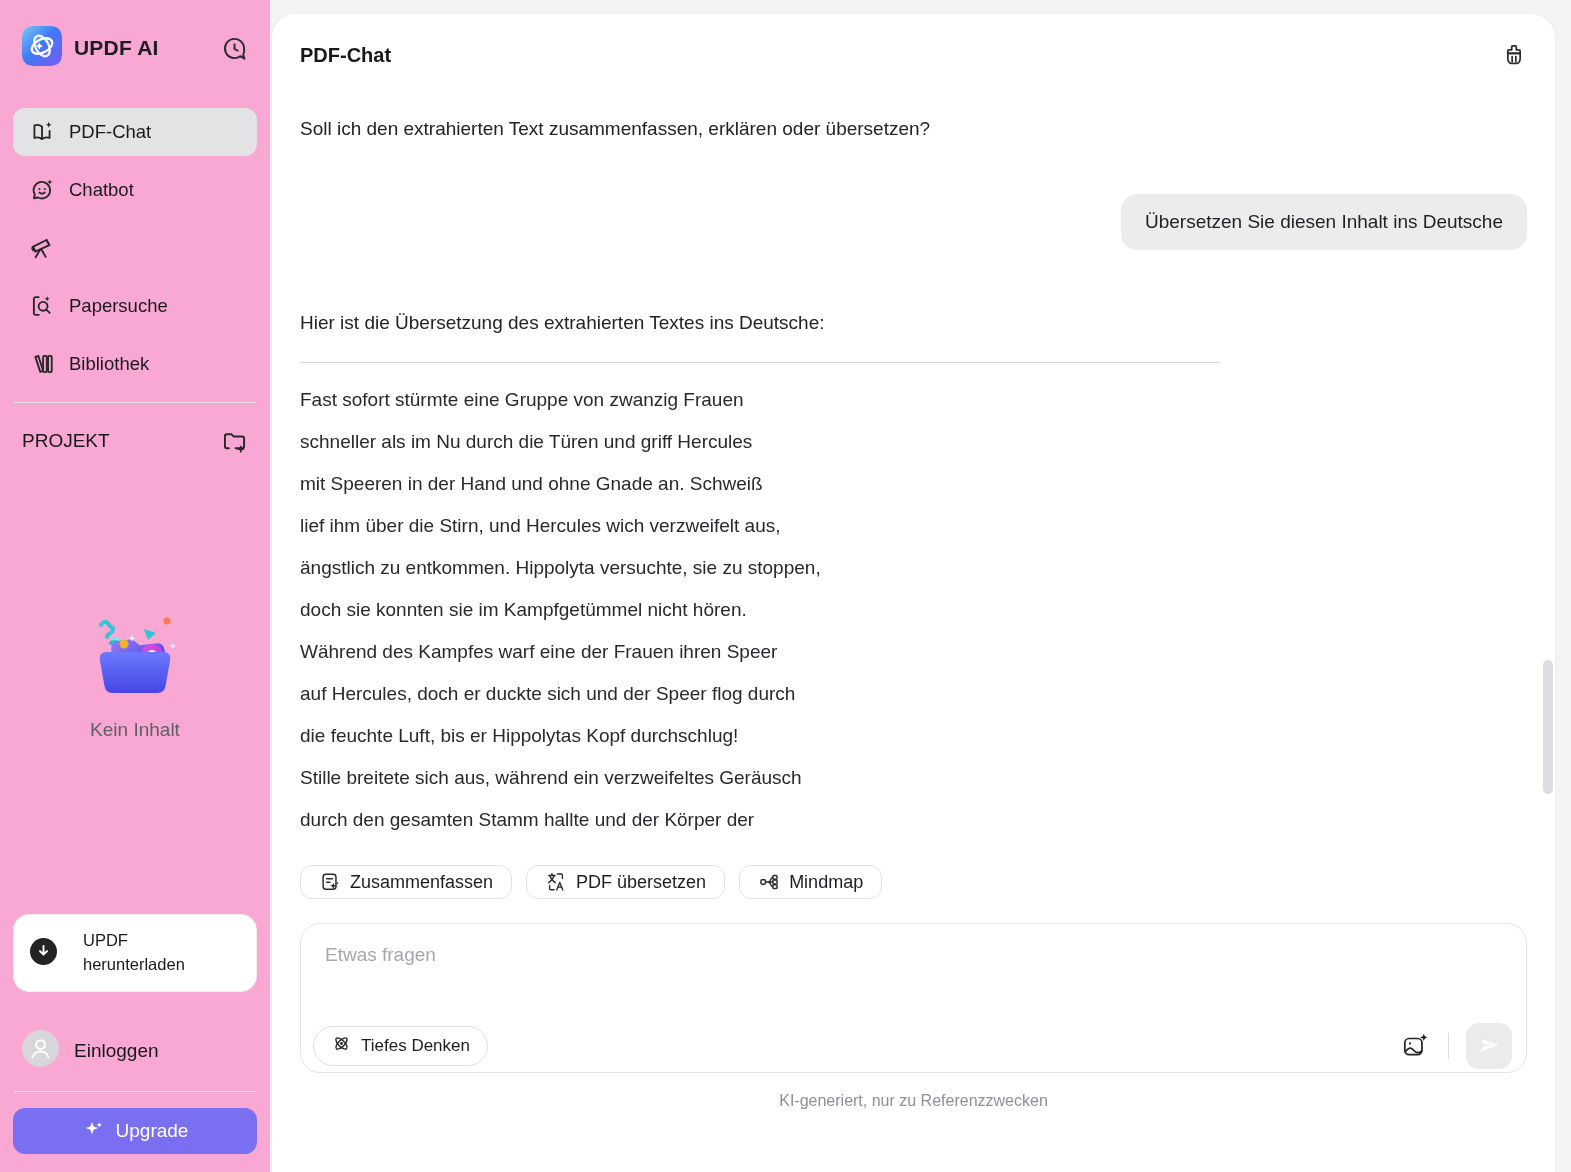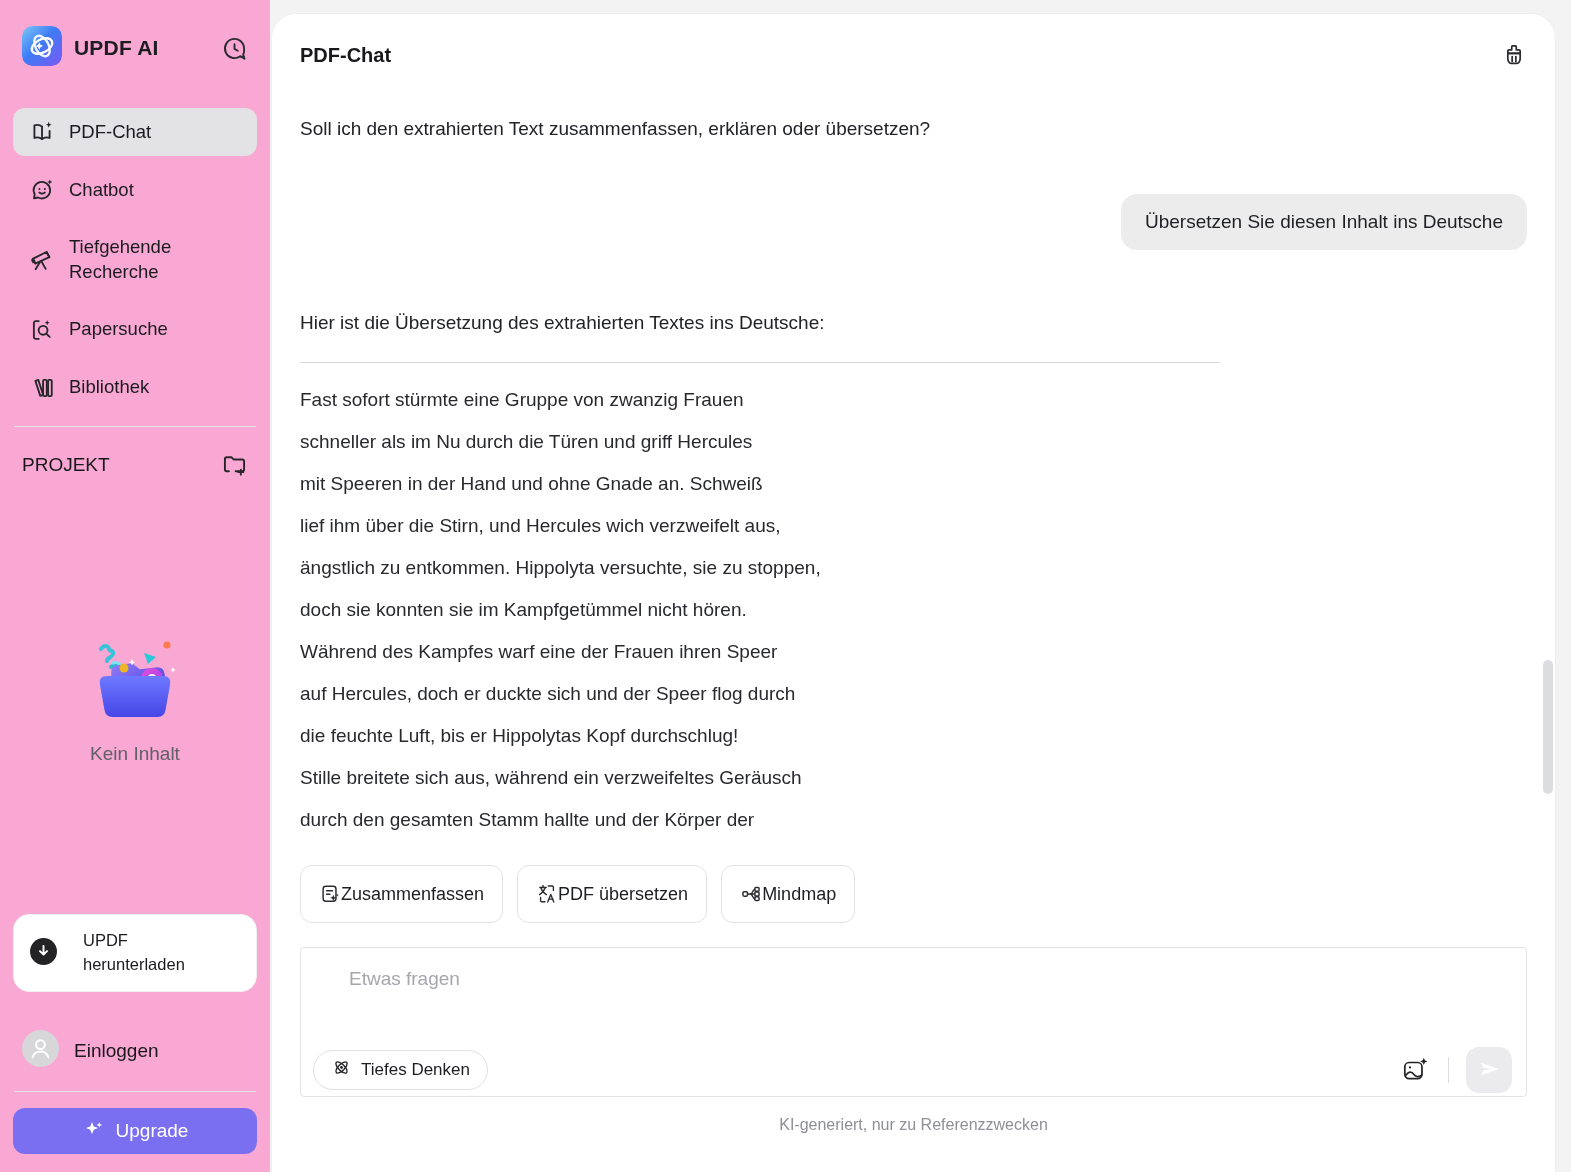--- a/index.html
+++ b/index.html
@@ -67,28 +67,28 @@
   .user-bubble {
     background:#ECECED; border-radius:16px; padding:17px 24px;
     font-size:19px; color:#1F2024; max-width:820px;
   }
   .trans-heading { margin-top:62px; }
   .trans-divider { border:none; border-top:1px solid #D8D8DB; margin-top:28px; width:75%; }
   .trans-lines { margin-top:16px; }
   .trans-lines p { font-size:19px; color:#28292D; line-height:42px; }
   .chips-row { display:flex; gap:14px; padding:0 28px; margin-top:24px; }
   .chip {
-    display:flex; align-items:center; height:58px; padding:0 18px;
+    display:flex; align-items:center; gap:9px; height:34px; padding:0 18px;
     background:#fff; border:1px solid #E3E3E6; border-radius:12px;
     font-size:18px; color:#1D1E22; cursor:pointer; font-family:"Liberation Sans", sans-serif;
   }
   .chip .cicon { width:22px; height:22px; color:#2B2B30; }
   .composer {
     margin:24px 28px 0 28px; height:150px;
-    border:1px solid #E4E4E7; border-radius:4px; position:relative; background:#fff;padding-left:24px;
+    border:1px solid #E4E4E7; border-radius:20px; position:relative; background:#fff;
   }
   .composer textarea {
     width:100%; height:64px; border:none; outline:none; resize:none; background:transparent;
     padding:20px 24px 0 24px; font-size:19px; color:#1C1C21;
     font-family:"Liberation Sans", sans-serif;
   }
   .composer textarea::placeholder { color:#A6A6AD; }
   .composer-bar { position:absolute; left:12px; right:14px; bottom:3px; display:flex; align-items:center; }
   .deepthink-chip {
     display:flex; align-items:center; gap:9px; height:40px; padding:0 17px;
@@ -165,21 +165,20 @@
     <div class="nav-item">
       <span class="nicon">
         <svg viewBox="0 0 24 24" fill="none" stroke="currentColor" stroke-width="1.7" stroke-linecap="round" stroke-linejoin="round">
           <path d="M3.4 10.9l12.8-6.3 2.6 4.8-13 6z"></path>
           <path d="M16.2 4.6l2.6 4.8"></path>
           <path d="M2.8 12.1l1.4-.6 1 2-1.3.7z"></path>
           <path d="M10.3 13.7l-4.2 6.8"></path>
           <path d="M11.8 13.9l3.6 6.3"></path>
         </svg>
       </span>
-      <span>Tiefgehende Recherche</span>
     </div>
     <div class="nav-item">
       <span class="nicon">
         <svg viewBox="0 0 24 24" fill="none" stroke="currentColor" stroke-width="1.7" stroke-linecap="round" stroke-linejoin="round">
           <path d="M9 3.8H6.2A1.7 1.7 0 0 0 4.5 5.5v13a1.7 1.7 0 0 0 1.7 1.7H9"></path>
           <circle cx="13" cy="12.3" r="4.1"></circle>
           <path d="M15.9 15.3l3.2 3.1"></path>
           <path d="M16.8 3l.7 1.6 1.6.7-1.6.7-.7 1.6-.7-1.6-1.6-.7 1.6-.7z" fill="currentColor" stroke="none"></path>
         </svg>
       </span>

